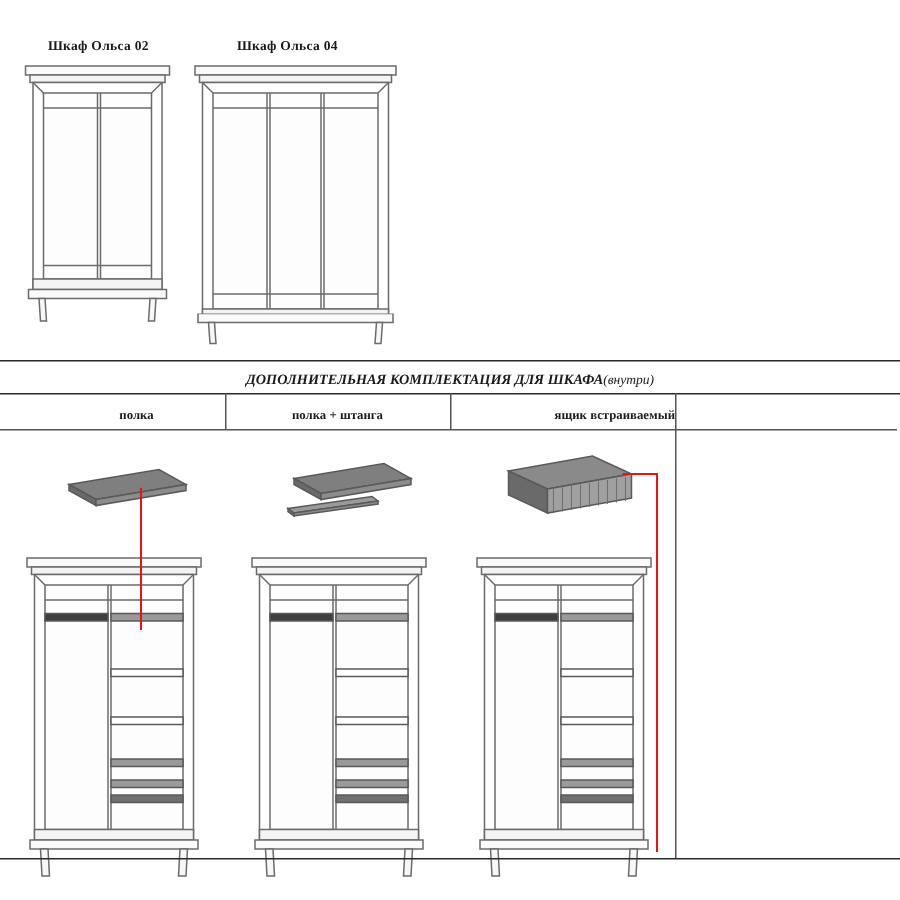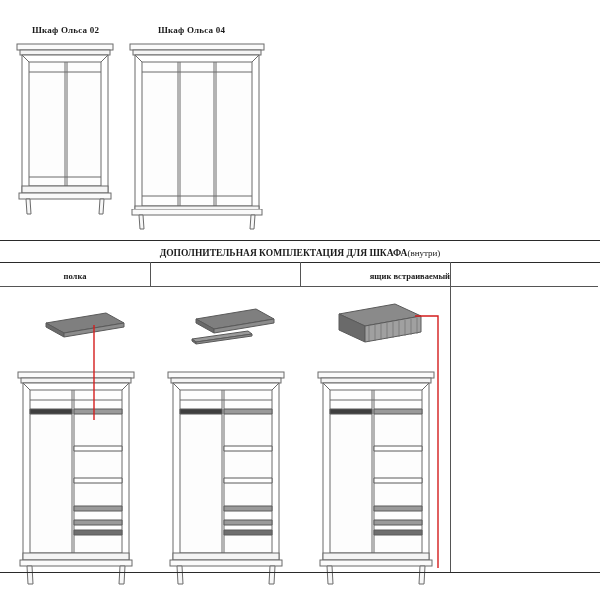--- a/index.html
+++ b/index.html
@@ -69,20 +69,21 @@
 
   
   .mid-title {
     position: absolute;
     left: 0; top: 248px;
     width: 600px;
     text-align: center;
     font-size: 9.5px;
     font-weight: bold;
     font-family: "Liberation Serif", serif;
+    font-style: italic;
   }
   .mid-title .thin { font-size: 9px; }
 
   .col-head {
     position: absolute;
     top: 271px;
     text-align: center;
     font-size: 8.5px;
     font-weight: bold;
     font-family: "Liberation Serif", serif;
@@ -162,21 +163,22 @@
   <div class="mid-title">
     <span>ДОПОЛНИТЕЛЬНАЯ КОМПЛЕКТАЦИЯ ДЛЯ ШКАФА</span><span class="thin">(внутри)</span>
   </div>
 
   <div class="hr-light" style="left:0px; top:286px; width:450px;"></div>
   <div class="vr" style="left:150px; top:262px; height:24px;"></div>
   <div class="vr" style="left:300px; top:262px; height:24px;"></div>
   <div class="vr" style="left:450px; top:262px; height:310px;"></div>
   <div class="hr-light" style="left:450px; top:286px; width:148px;"></div>
 
-  <div class="col-head" style="left:0px; width:150px;">полка</div>
+  <div class="col-head" style="left:16px; width:150px;">полка</div>
+  <div class="col-head" style="left:150px; width:150px;">полка + штанга</div>
   <div class="col-head" style="left:300px; width:150px;text-align:right;">ящик встраиваемый</div>
 
   <svg class="svg-abs" style="left:28px; top:305px;" width="100" height="40" viewBox="0 0 100 40">
     <g>
       <polygon points="18,18 78,8 96,18 36,28" fill="#7f7f7f" stroke="#5a5a5a" stroke-width="1"></polygon>
       <polygon points="18,18 36,28 36,32 18,22" fill="#6a6a6a" stroke="#5a5a5a" stroke-width="1"></polygon>
       <polygon points="36,28 96,18 96,22 36,32" fill="#8c8c8c" stroke="#5a5a5a" stroke-width="1"></polygon>
     </g>
   </svg>
 

